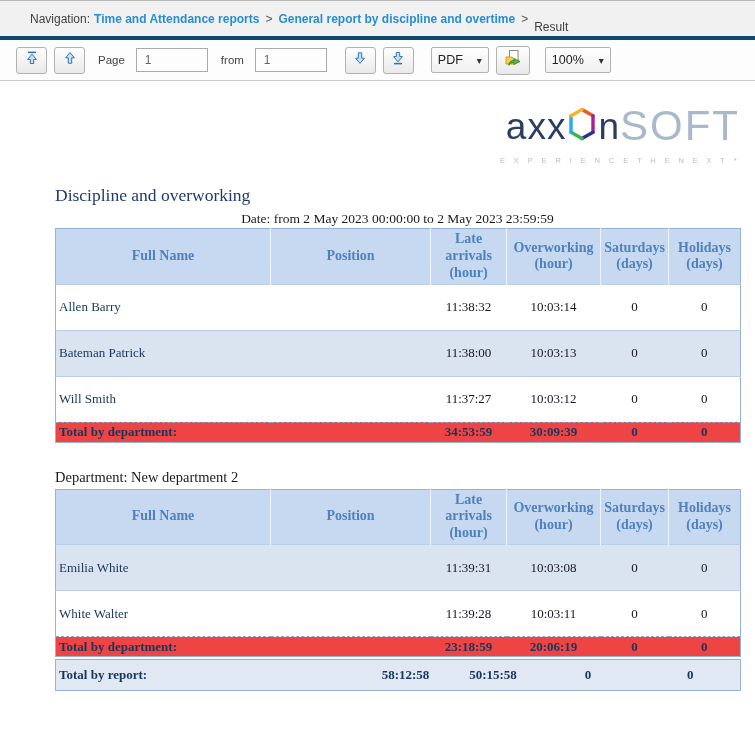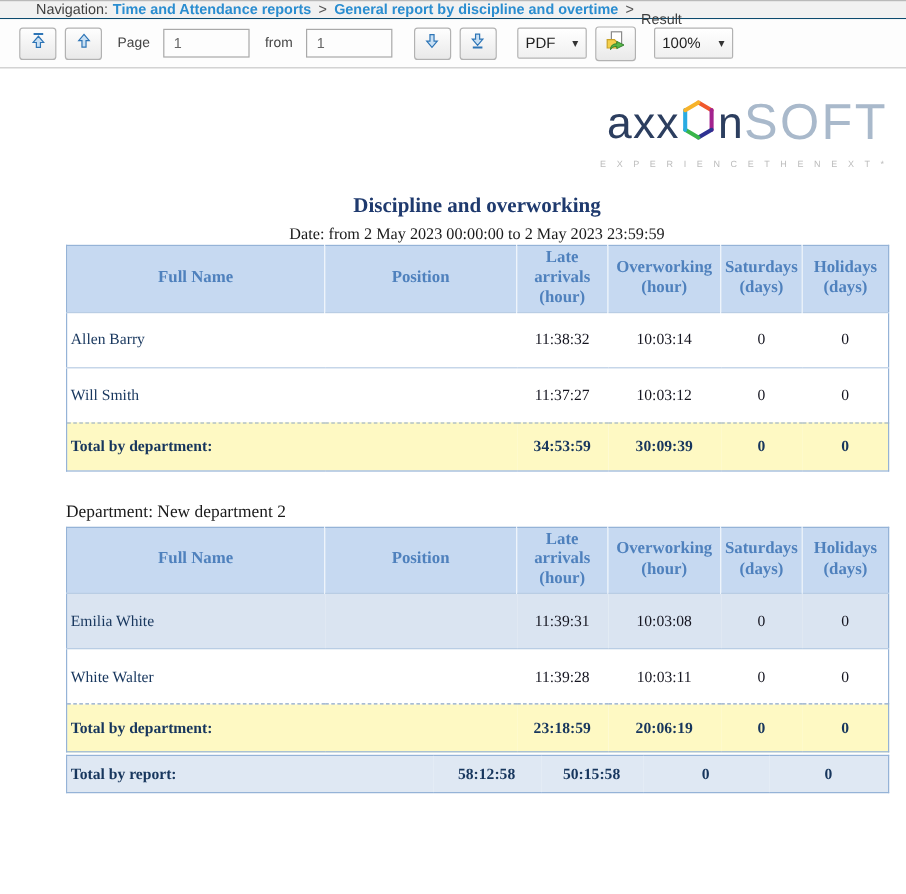--- a/index.html
+++ b/index.html
@@ -1,22 +1,22 @@
 <!DOCTYPE html>
 <html><head>
 <meta charset="utf-8">
 <style>
   * { margin: 0; padding: 0; box-sizing: border-box; }
   html, body { width: 755px; height: 745px; background: #fff; overflow: hidden; }
   body { font-family: "Liberation Sans", sans-serif; }
 
   
   .nav-bar {
-    height: 16px; background: #f1f1f1;
-    border-top: 1px solid #b9b9b9; border-bottom: 1px solid #0c4a6e;
+    height: 40px; background: #f1f1f1;
+    border-top: 1px solid #b9b9b9; border-bottom: 4px solid #0c4a6e;
     display: flex; align-items: center; padding-left: 30px;
     font-size: 12px; color: #3f3f3f; white-space: nowrap; text-align: right;
   }
   .nav-bar .crumb-link { color: #2a8dd0; font-weight: bold; cursor: pointer; margin: 0 4px; }
   .nav-bar .crumb-sep { color: #555; margin: 0 2px; }
   .nav-bar .crumb-current { margin-left: 4px; color: #3f3f3f; margin-top: 16px; }
 
   
   .toolbar {
     height: 41px; background: #fdfdfd; border-bottom: 1px solid #c9c9c9;
@@ -60,21 +60,21 @@
     font-size: 42px; color: #a9b9cb; letter-spacing: 2px; line-height: 1;
     font-family: "Liberation Sans", sans-serif;
   }
   .logo-tagline {
     margin-top: 9px; font-size: 7.5px; letter-spacing: 3.4px; color: #bcbcbc;
     font-family: "Liberation Sans", sans-serif;
   }
 
   
   .report-title {
-    text-align: center; font-size: 17.5px; font-weight: bold; color: #1f3a6e;
+    font-size: 17.5px; font-weight: normal; color: #1f3a6e;
     margin-top: 8px;
   }
   .report-date {
     width: 380px; margin: 4px auto 0 auto; text-align: center;
     font-size: 13.5px; color: #1a1a1a; line-height: 1.35;
   }
 
   
   .dept-label { font-size: 14.5px; color: #1a1a1a; margin: 26px 0 3px 0; }
   .dept-label.first { margin-top: 30px; }
@@ -85,21 +85,21 @@
     text-align: center; vertical-align: middle; height: 52px; line-height: 1.2;
     border-right: 1px solid #eef4fb; padding: 2px 1px;
   }
   .report-table th:last-child { border-right: none; }
   .report-table td { font-size: 13px; color: #111; vertical-align: middle; }
   .data-row td { border-top: 1px solid #b9cde4; height: 46px; }
   .data-row td.name-cell { color: #17365d; text-align: left; padding-left: 3px; }
   .data-row td.num-cell { text-align: center; color: #151520; }
   .data-row.alt td { background: #dae4f1; }
   .total-row td {
-    border-top: 1px dashed #8aa6c8; background: #fef9c3; height: 40px;
+    border-top: 1px dashed #8aa6c8; background: #ef4444; height: 20px;
     font-weight: bold; color: #17365d;
   }
   .total-row td.total-label { text-align: left; padding-left: 3px; }
   .total-row td.num-cell { text-align: center; }
 
   table.report-total-band {
     border-collapse: collapse; width: 685px; border: 1px solid #95b3d7;
     margin-top: 2px; table-layout: fixed;
   }
   .report-total-band td {
@@ -224,20 +224,28 @@
       </thead>
       <tbody>
         <tr class="data-row">
           <td class="name-cell">Allen Barry</td>
           <td></td>
           <td class="num-cell">11:38:32</td>
           <td class="num-cell">10:03:14</td>
           <td class="num-cell">0</td>
           <td class="num-cell">0</td>
         </tr>
+        <tr class="data-row alt">
+          <td class="name-cell">Bateman Patrick</td>
+          <td></td>
+          <td class="num-cell">11:38:00</td>
+          <td class="num-cell">10:03:13</td>
+          <td class="num-cell">0</td>
+          <td class="num-cell">0</td>
+        </tr>
         <tr class="data-row">
           <td class="name-cell">Will Smith</td>
           <td></td>
           <td class="num-cell">11:37:27</td>
           <td class="num-cell">10:03:12</td>
           <td class="num-cell">0</td>
           <td class="num-cell">0</td>
         </tr>
         <tr class="total-row">
           <td class="total-label" colspan="2">Total by department:</td>

